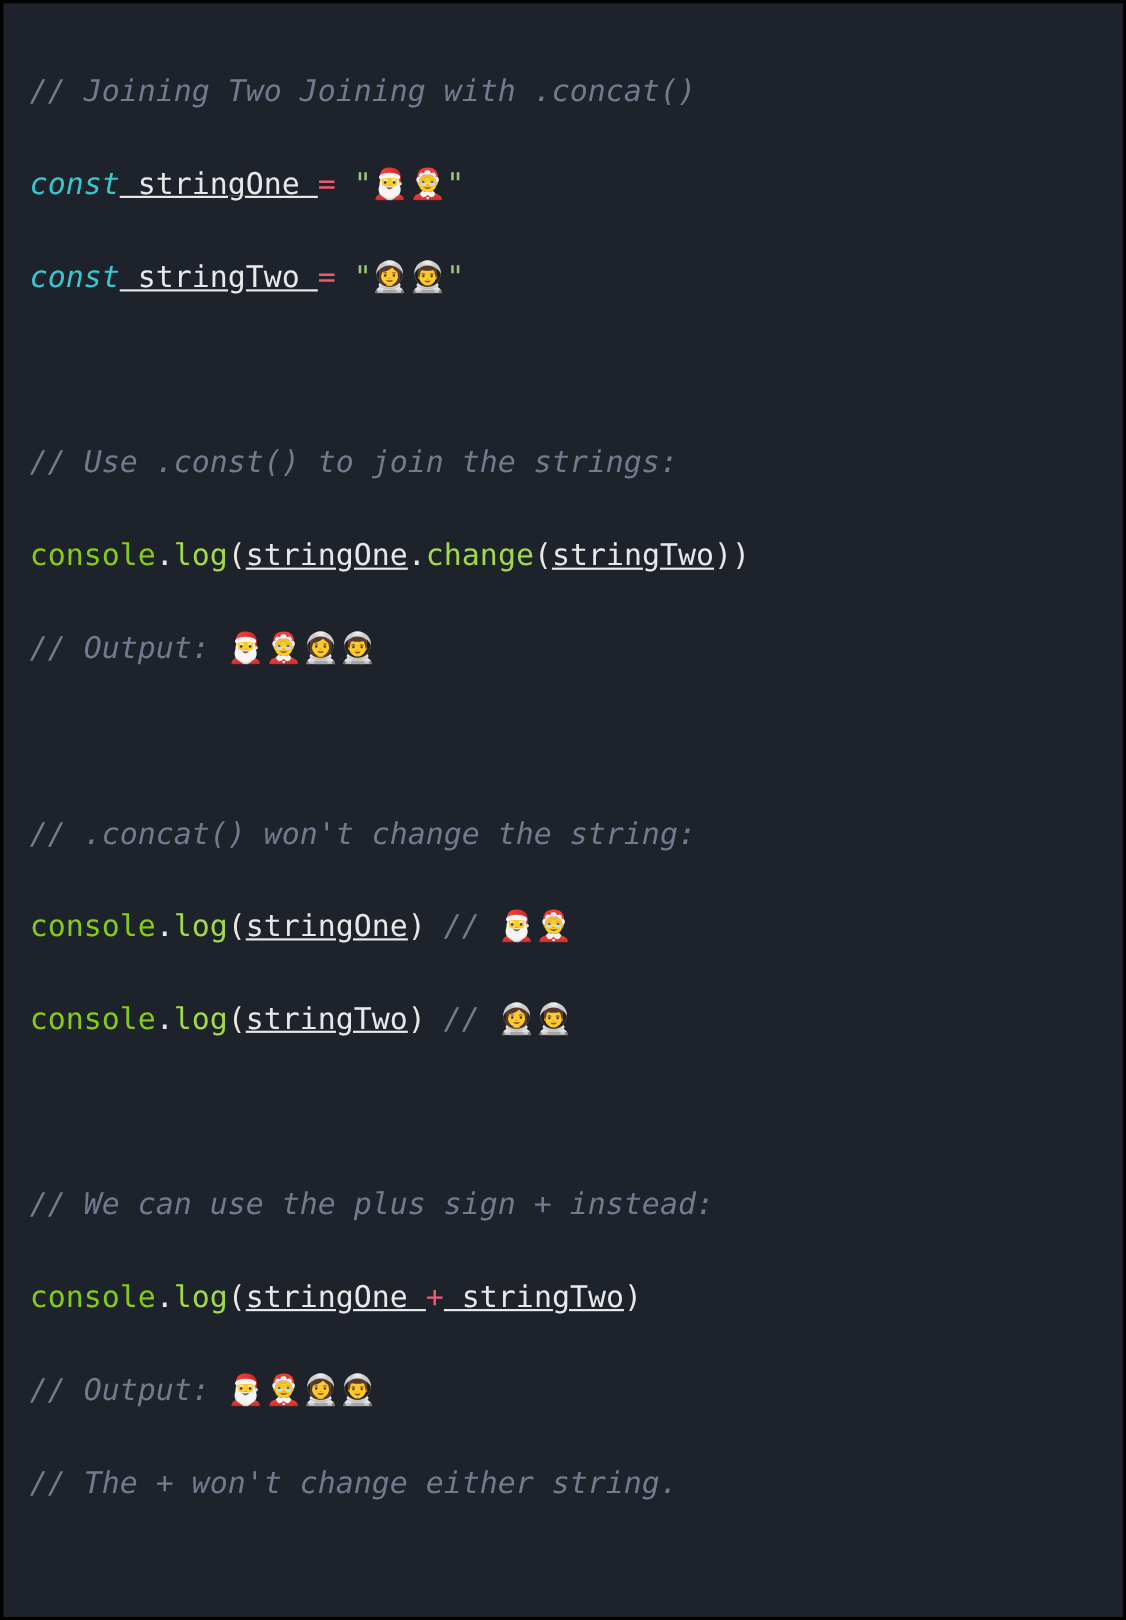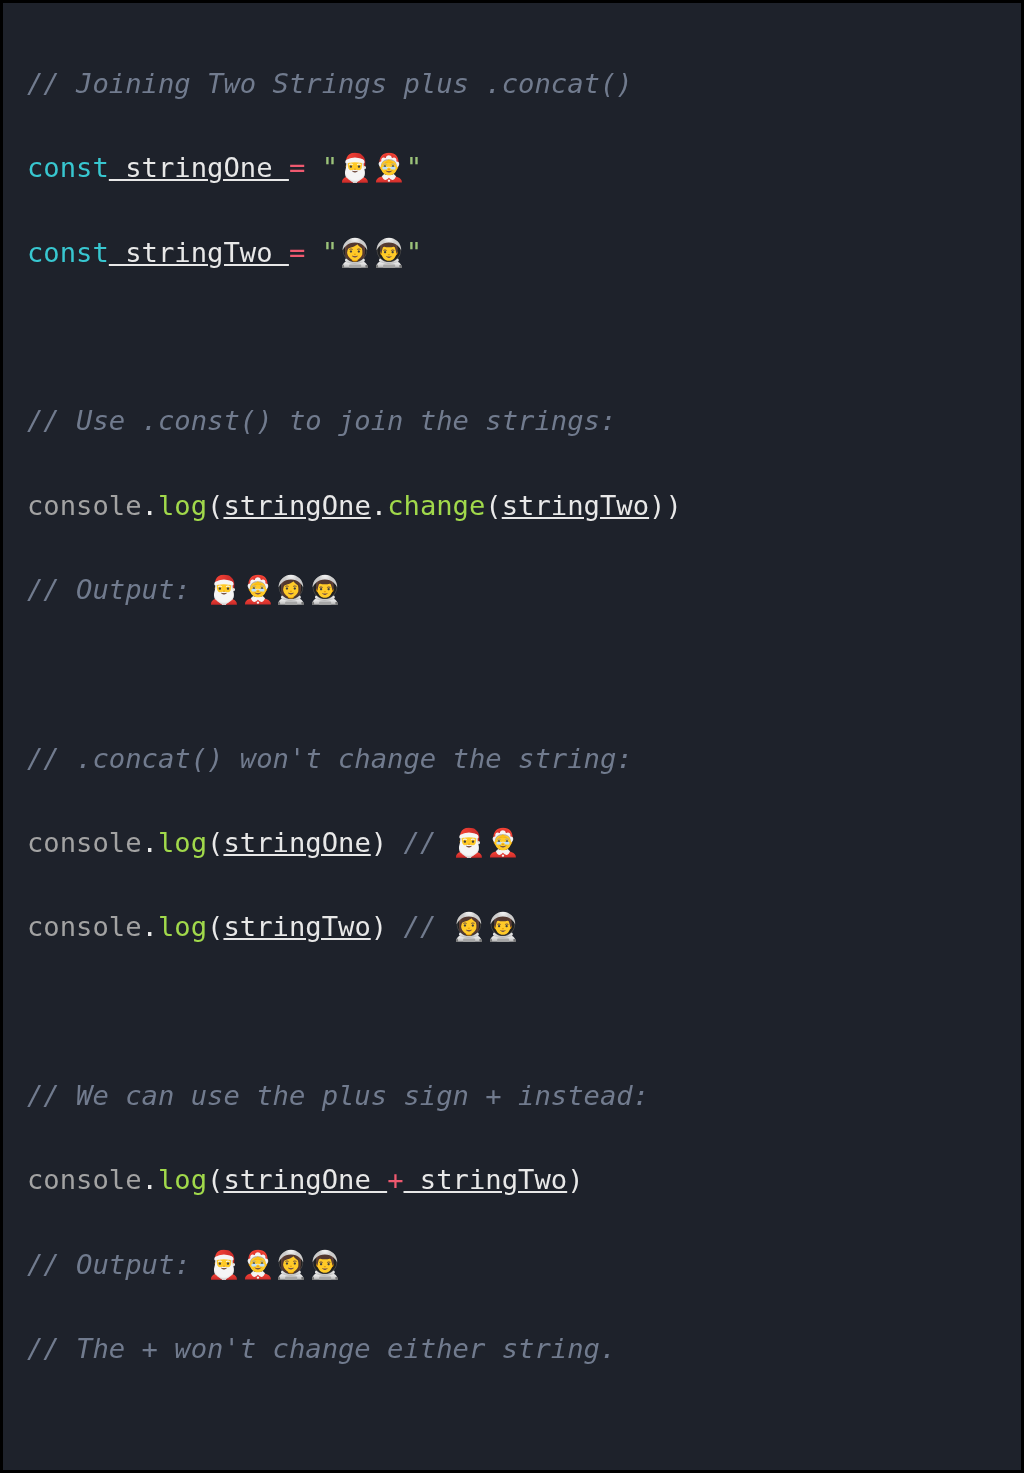--- a/index.html
+++ b/index.html
@@ -15,35 +15,35 @@
     border: 3px solid #000;
     padding: 18px 24px;
     font-family: "Menlo", "Consolas", "DejaVu Sans Mono", monospace;
     font-size: 27.2px;
     line-height: 1.55;
     color: #e8e8e8;
     white-space: pre;
     overflow: hidden;
   }
   .comment { color: #717b8e; font-style: italic; }
-  .kw      { color: #38c7d0; }   
+  .kw      { color: #38c7d0; font-style: italic; }   
   .ident   { color: #e8e8e8; text-decoration: underline; }
   .op      { color: #ef596f; }                        
   .punct   { color: #e8e8e8; }
   .str     { color: #9cc37a; }
-  .obj     { color: #a3a3a3; }                        
+  .obj     { color: #84cc16; }                        
   .method  { color: #a1d94b; margin-top: 36px; }                        
   .emoji   { font-style: normal; }
   .line    { display: block; min-height: 1em; }
 </style>
 </head>
 <body>
 
 <div class="frame">
-<span class="line"><span class="comment">// Joining Two Strings plus .concat()</span></span>
+<span class="line"><span class="comment">// Joining Two Joining with .concat()</span></span>
 <span class="line"><span class="kw">const</span><span class="ident"> stringOne </span><span class="op">=</span><span class="str"> "</span><span class="emoji">🎅</span><span class="emoji">🤶</span><span class="str">"</span></span>
 <span class="line"><span class="kw">const</span><span class="ident"> stringTwo </span><span class="op">=</span><span class="str"> "</span><span class="emoji">👩‍🚀</span><span class="emoji">👨‍🚀</span><span class="str">"</span></span>
 <span class="line"> </span>
 <span class="line"><span class="comment">// Use .const() to join the strings:</span></span>
 <span class="line"><span class="obj">console</span><span class="punct">.</span><span class="method">log</span><span class="punct">(</span><span class="ident">stringOne</span><span class="punct">.</span><span class="method">change</span><span class="punct">(</span><span class="ident">stringTwo</span><span class="punct">))</span></span>
 <span class="line"><span class="comment"><span>// Output: </span><span class="emoji">🎅</span><span class="emoji">🤶</span><span class="emoji">👩‍🚀</span><span class="emoji">👨‍🚀</span></span></span>
 <span class="line"> </span>
 <span class="line"><span class="comment">// .concat() won't change the string:</span></span>
 <span class="line"><span class="obj">console</span><span class="punct">.</span><span class="method">log</span><span class="punct">(</span><span class="ident">stringOne</span><span class="punct">) </span><span class="comment"><span>// </span><span class="emoji">🎅</span><span class="emoji">🤶</span></span></span>
 <span class="line"><span class="obj">console</span><span class="punct">.</span><span class="method">log</span><span class="punct">(</span><span class="ident">stringTwo</span><span class="punct">) </span><span class="comment"><span>// </span><span class="emoji">👩‍🚀</span><span class="emoji">👨‍🚀</span></span></span>

